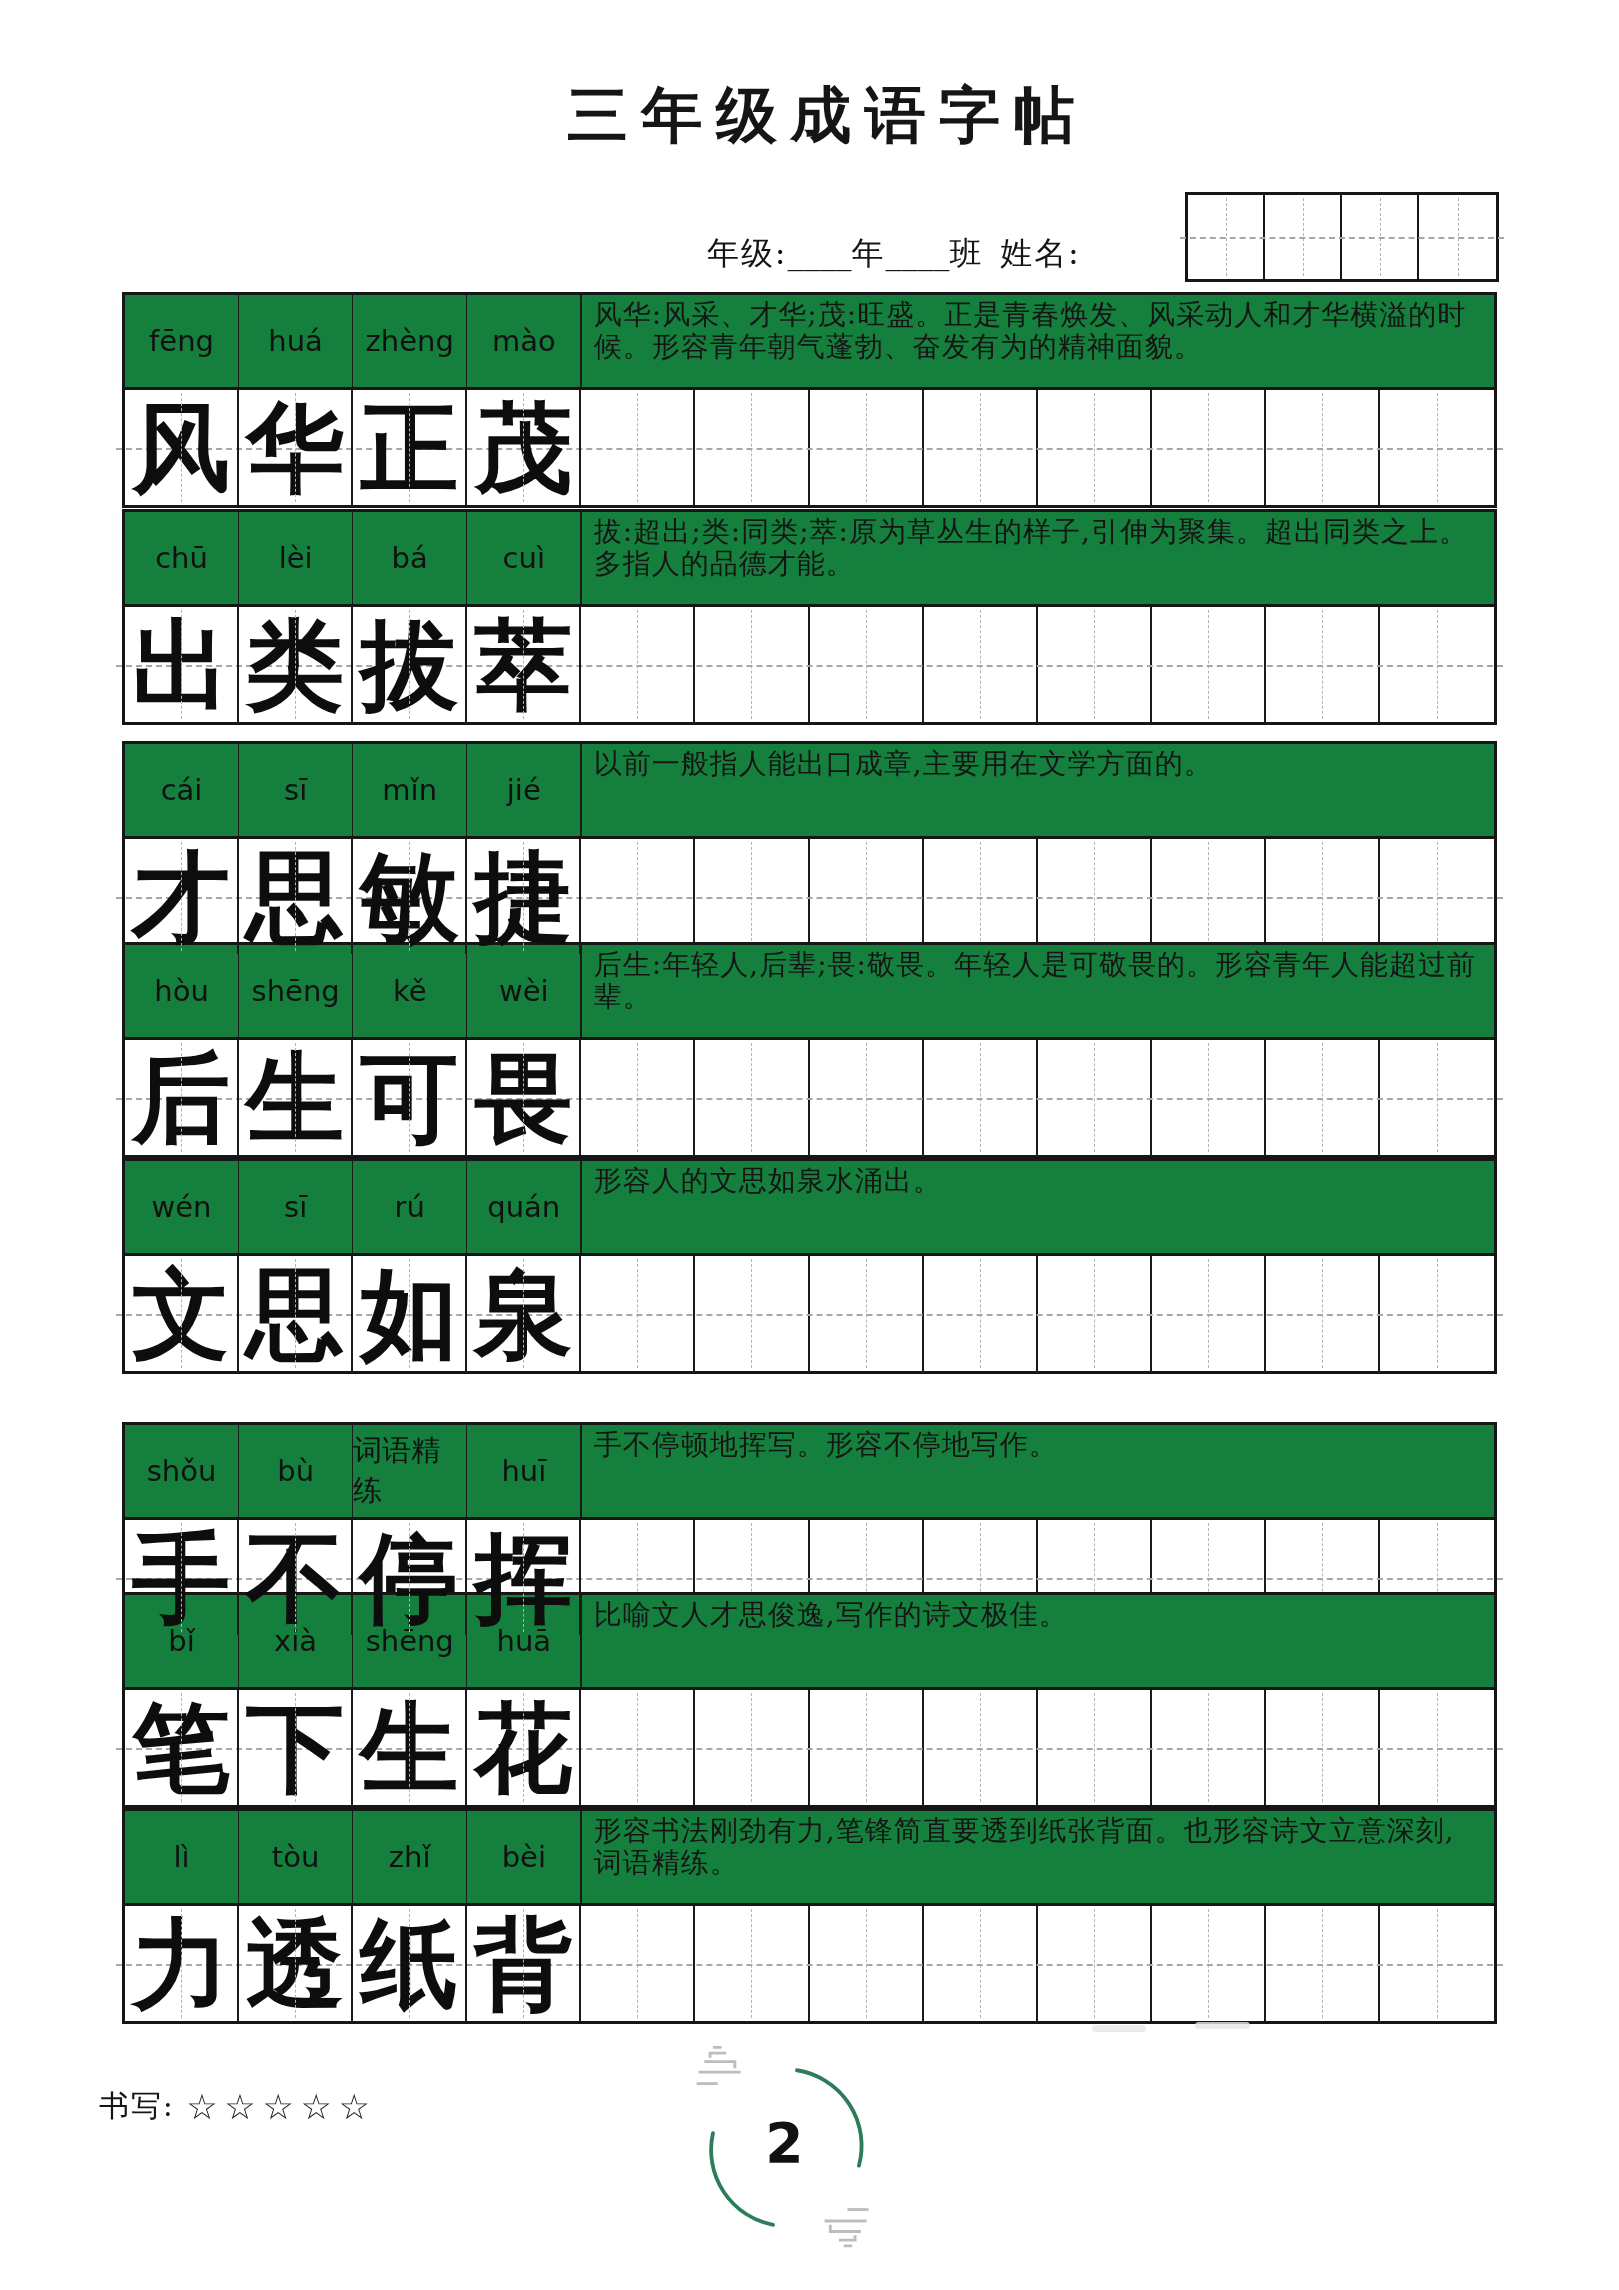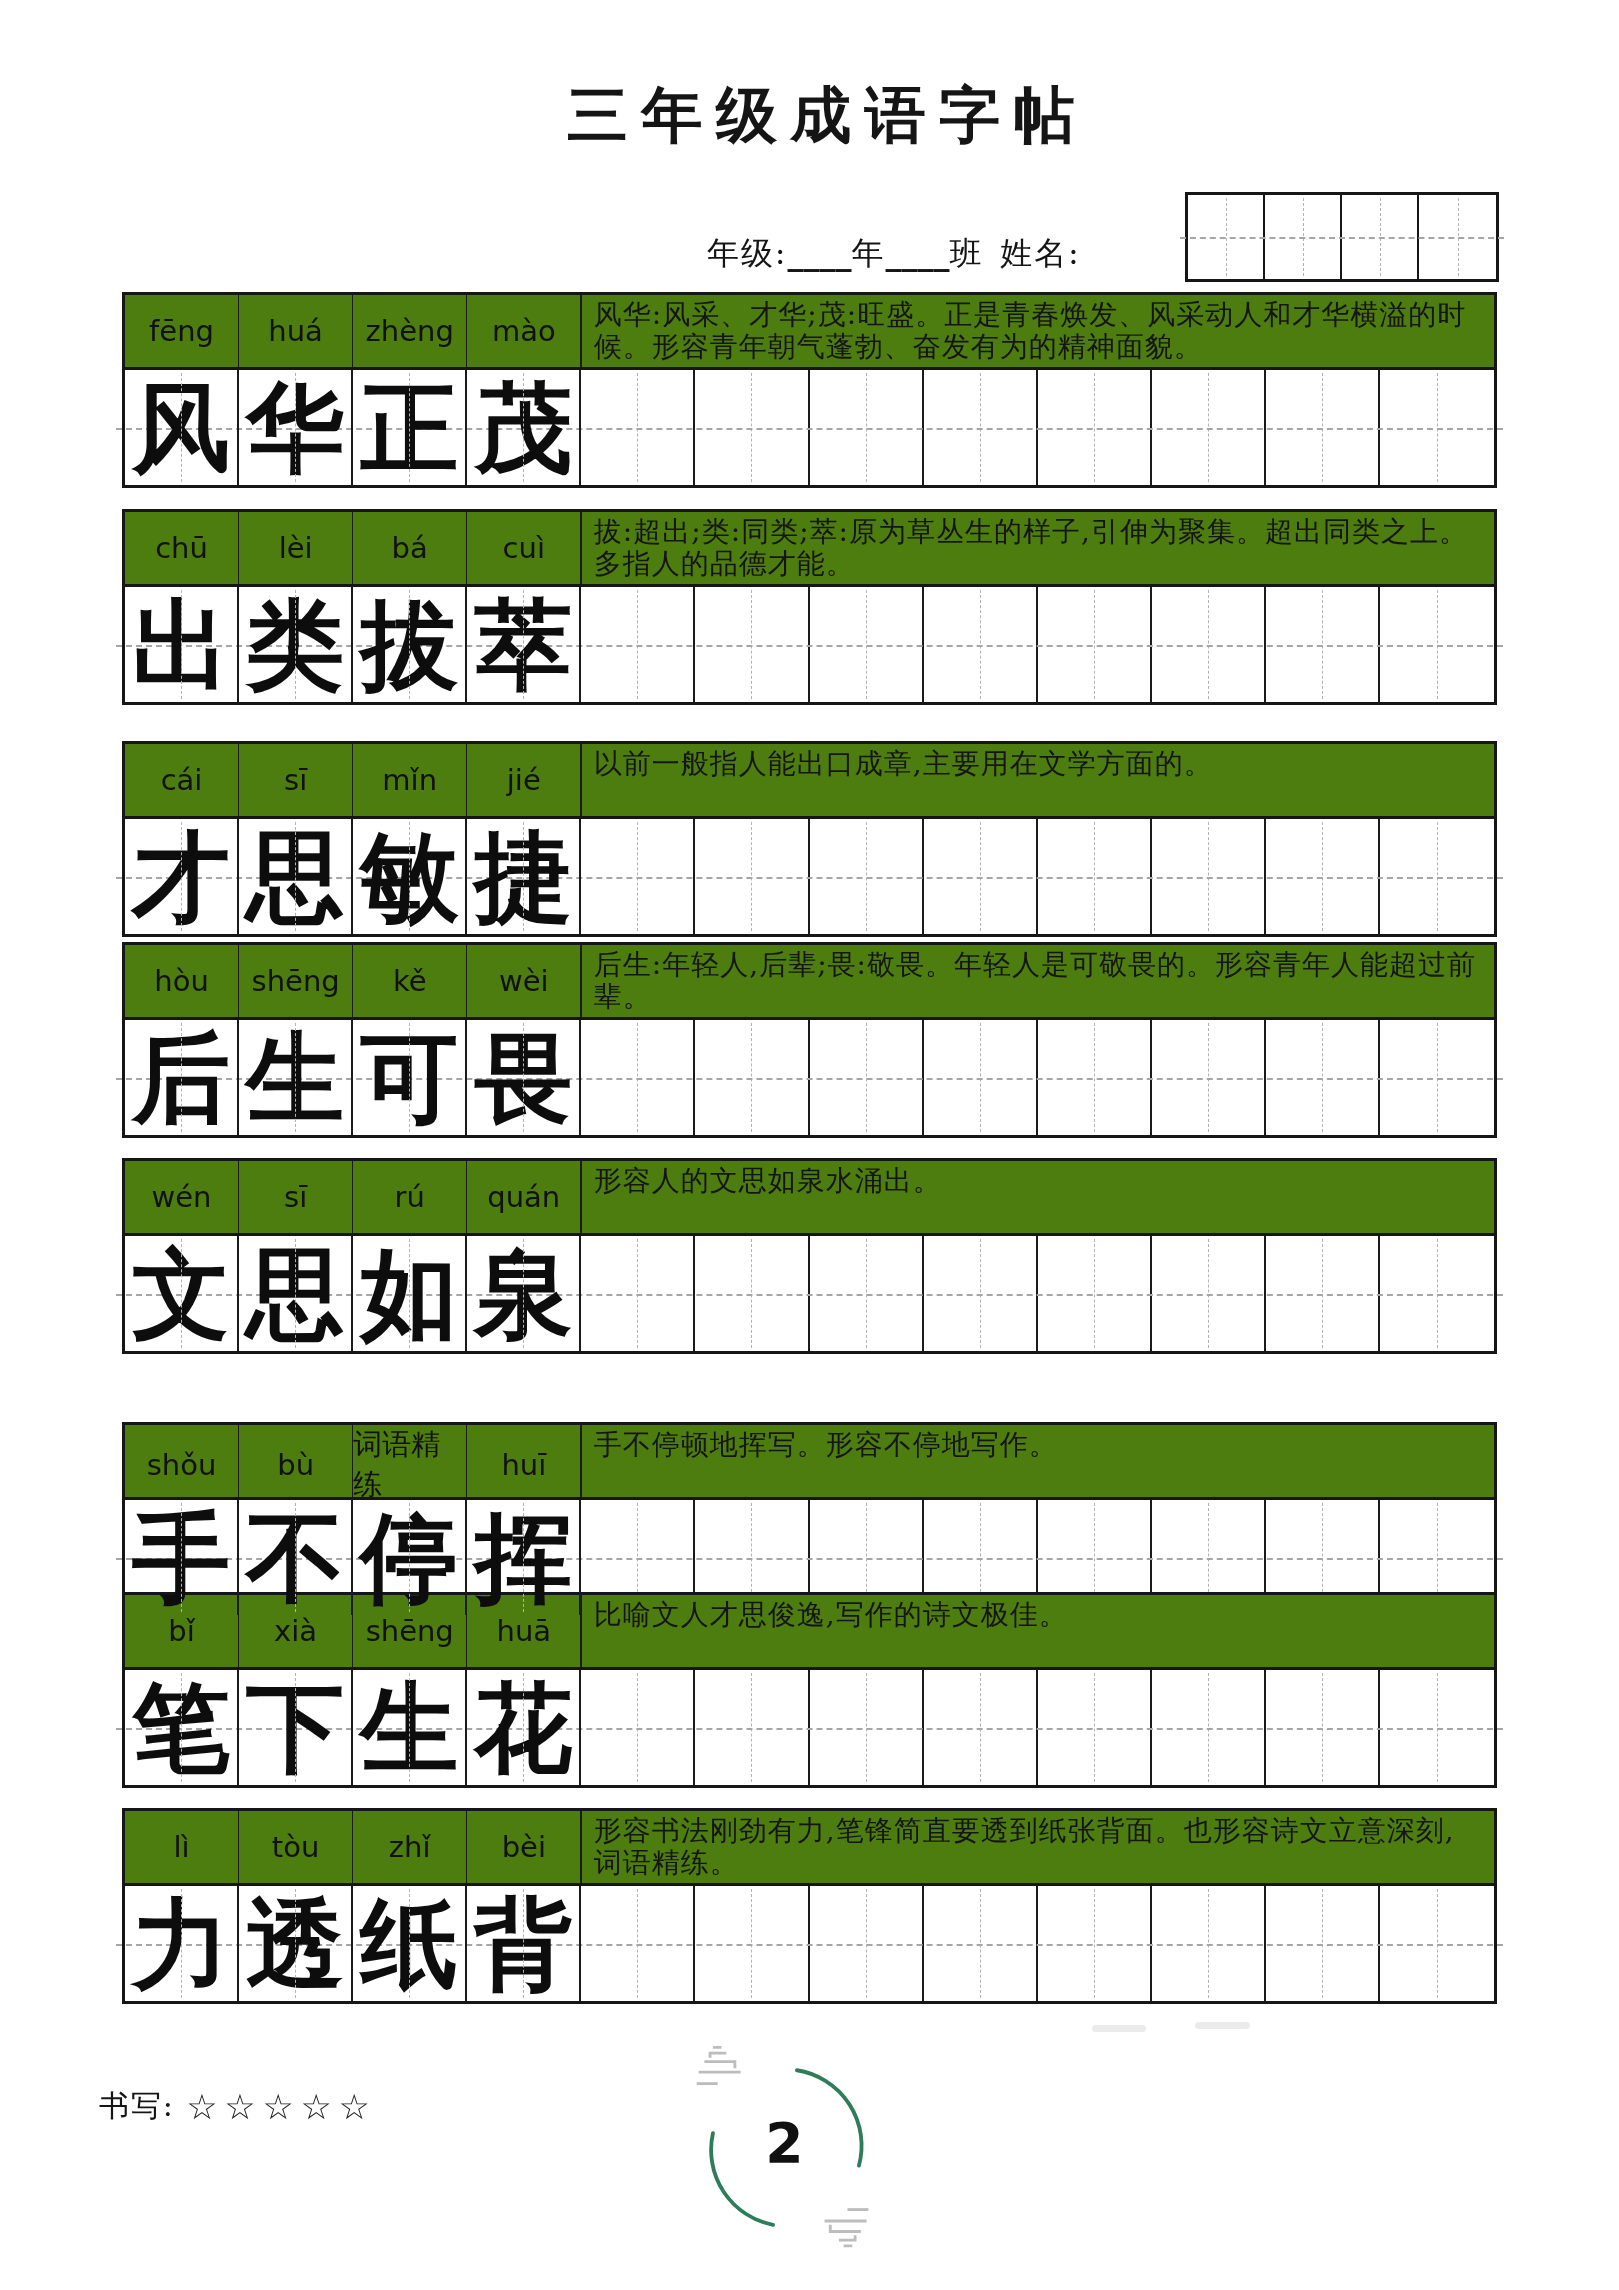--- a/index.html
+++ b/index.html
@@ -17,21 +17,21 @@
     position:absolute; top:75px; left:0; width:100%;
     text-align:center;
     font-size:61px; font-weight:700; letter-spacing:13.4px;
     font-family:"DejaVu Serif", serif;
     padding-left:36px;
   }
   .head-line {
     position:absolute; top:232px; left:707px;
     font-size:32px; letter-spacing:1.9px; white-space:nowrap;
   }
-  .head-line .blank { letter-spacing:0; font-weight:700; }
+  .head-line .blank { letter-spacing:0; font-weight:400; }
   .head-line .gap { display:inline-block; width:17px; }
 
   .name-box {
     position:absolute; top:192px; left:1185px;
     width:314px; height:90px;
     border:3.8px solid #161616;
     display:grid; grid-template-columns:repeat(4,1fr);
   }
   .name-box .nb-cell { position:relative; border-right:2.9px solid #161616; }
   .name-box .nb-cell:last-child { border-right:none; }
@@ -42,23 +42,23 @@
   .name-box::after {
     content:""; position:absolute; left:-7.6px; right:-7.6px; top:50%;
     border-top:2.9px dashed #a6a6a6;
   }
 
   
   .block { position:absolute; left:122px; width:1375px; }
 
   .prow {
     display:grid; grid-template-columns:repeat(12,1fr);
-    height:75px;
+    height:95px;
     border:3.8px solid #161616; border-bottom:none;
-    background:#4d7c0f;
+    background:#15803d;
   }
   .pinyin-cell {
     border-right:1.9px solid #1b1b1b;
     display:flex; align-items:center; justify-content:center;
     font-family:"DejaVu Sans", sans-serif;
     font-size:29px; color:#111;
   }
   .def-cell {
     grid-column:span 8;
     border-left:1.9px solid #1b1b1b;

